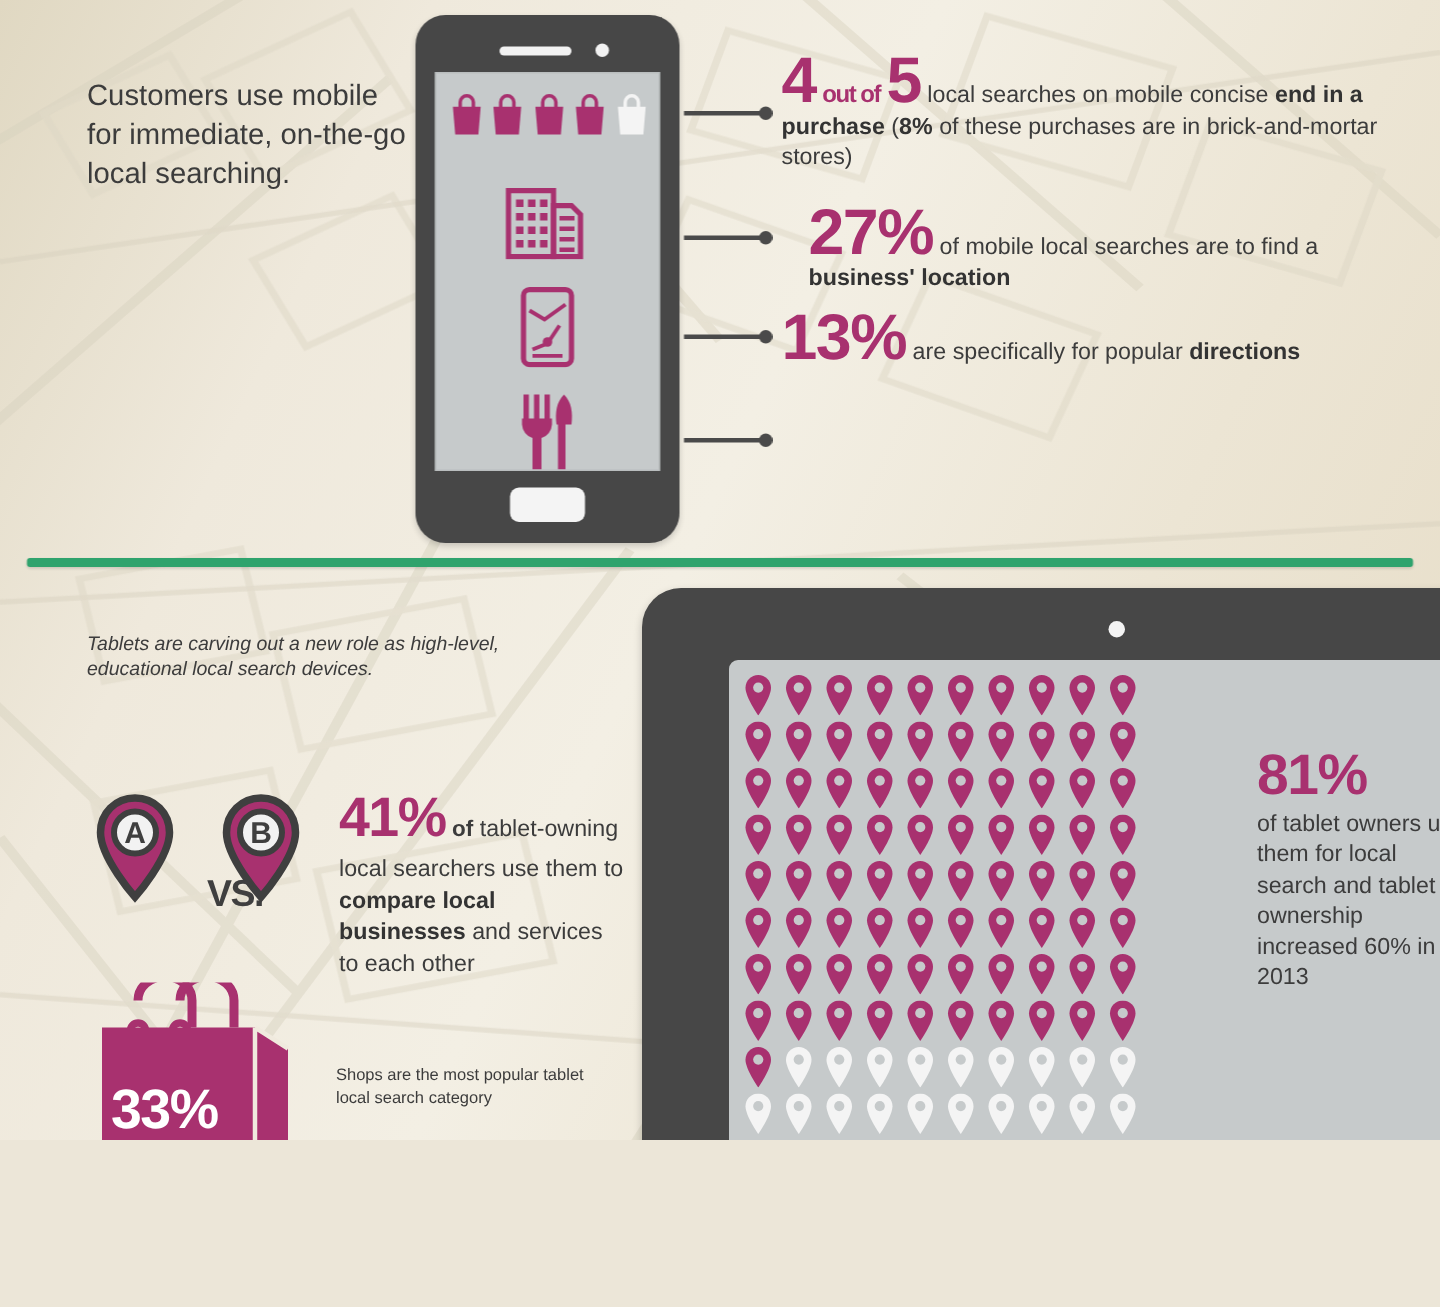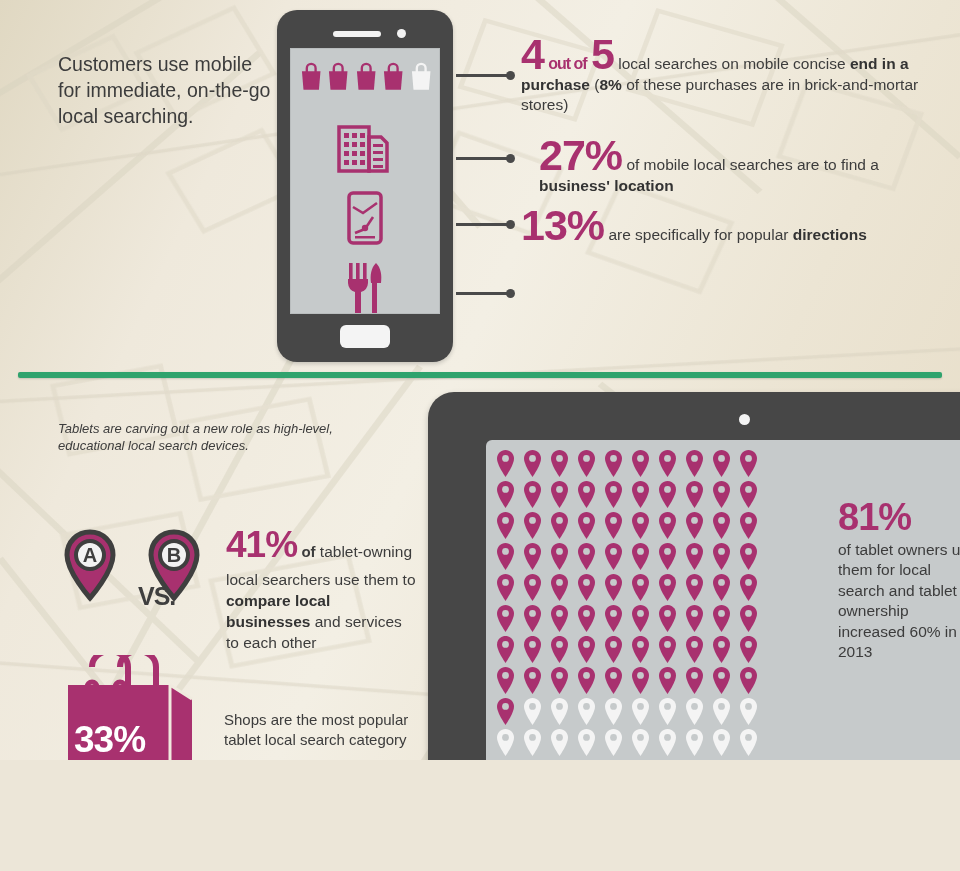--- a/index.html
+++ b/index.html
@@ -92,21 +92,21 @@
     font-size:25px; font-weight:700; color:#3f3f3f; letter-spacing:-1px;margin-left:16px;
   }
   .stat41 { position:absolute; left:166px; top:0; width:190px; font-size:15.5px; color:#3c3c3c; line-height:1.35; }
 
   .bag-block { position:absolute; left:62px; top:655px; width:350px; }
   .bag-svg { position:absolute; left:0; top:0; }
   .bagpct {
     position:absolute; left:12px; top:64px; width:125px; 
     color:#fff; font-size:37px; font-weight:700; letter-spacing:-1px;
   }
-  .bagtext { position:absolute; left:162px; top:55px; width:190px; font-size:15px; color:#3c3c3c; line-height:1.35; }
+  .bagtext { position:absolute; left:162px; top:55px; width:190px; font-size:11px; color:#3c3c3c; line-height:1.35; }
 
   
   .tablet {
     position:absolute; left:428px; top:392px;
     width:600px; height:430px;
     background:#474747; border-radius:26px;
     box-shadow:0 3px 6px rgba(0,0,0,.22);
   }
   .tablet-cam {
     position:absolute; left:311px; top:22px;

